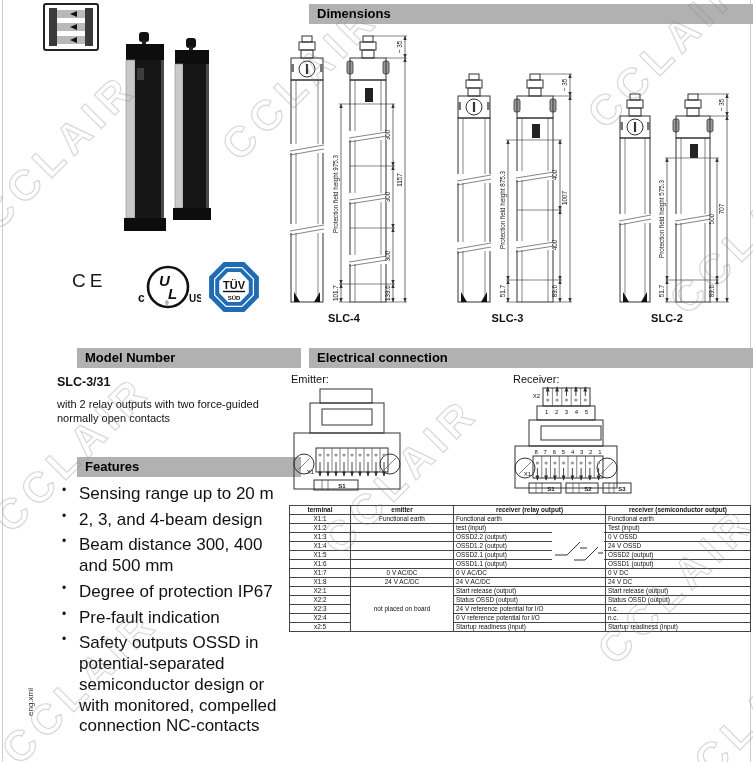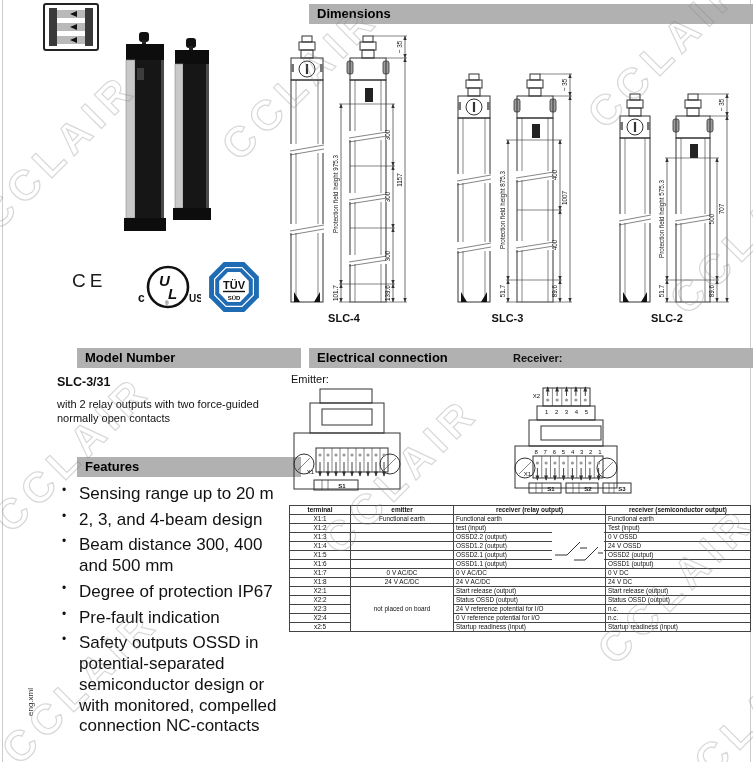--- a/index.html
+++ b/index.html
@@ -315,21 +315,21 @@
   <line class="dimline" x1="115" y1="66" x2="115" y2="88" marker-start="url(#arrow)" marker-end="url(#arrow)"></line>
   <text class="dt" transform="rotate(-90 112 77)" x="112" y="77" text-anchor="middle">~ 35</text>
   <line class="dimline" x1="115" y1="88" x2="115" y2="274" marker-start="url(#arrow)" marker-end="url(#arrow)"></line>
   <text class="dt" transform="rotate(-90 112 181)" x="112" y="181" text-anchor="middle">707</text>
 </svg>
 <div class="abs dlabel" style="left:612px;top:312px;width:110px;">SLC-2</div>
 
 <div class="abs secbar" style="left:289px;top:348px;width:453px;">Electrical connection</div>
 
 <div class="abs eclabel" style="left:291px;top:373px;text-align:right;">Emitter:</div>
-<div class="abs eclabel" style="left:513px;top:352px;font-weight:bold;">Receiver:</div>
+<div class="abs eclabel" style="left:513px;top:373px;">Receiver:</div>
 
 <svg class="abs" style="left:290px;top:388px;" width="120" height="116" viewBox="0 0 120 116">
   <rect class="ol" x="30" y="1" width="52" height="14" fill="#fff"></rect>
   <rect class="ol" x="20" y="15" width="74" height="30" fill="#fff"></rect>
   <rect class="ol" x="4" y="45" width="106" height="56" fill="#fff"></rect>
   <rect class="ol" x="32" y="21" width="50" height="16"></rect>
   <circle class="ol" cx="14" cy="76" r="10"></circle>
   <line class="thin" x1="8" y1="82" x2="20" y2="70"></line>
   <circle class="ol" cx="100" cy="76" r="10"></circle>
   <line class="thin" x1="94" y1="82" x2="106" y2="70"></line>

